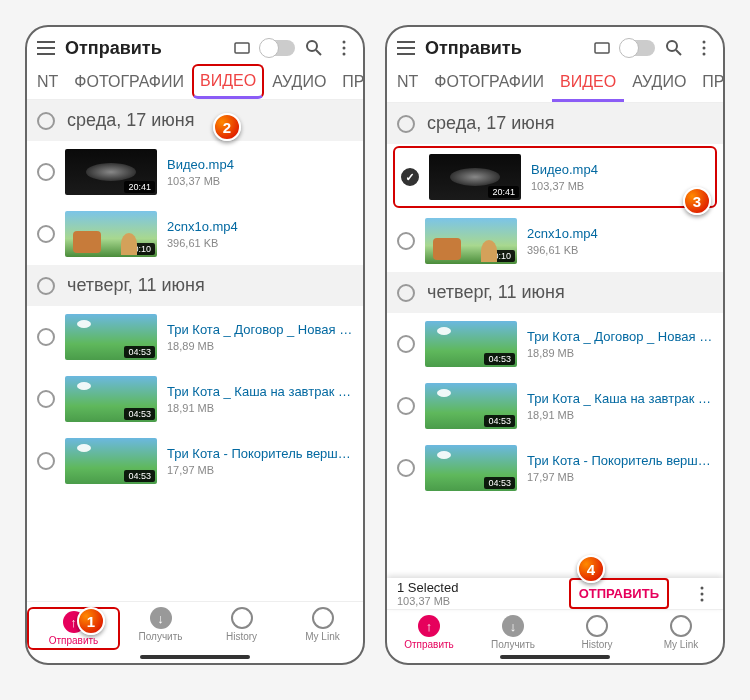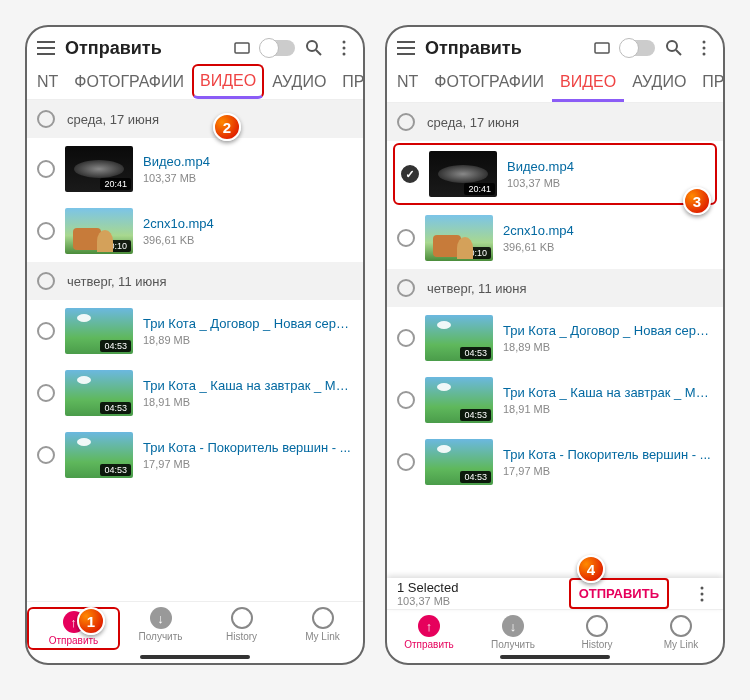--- a/index.html
+++ b/index.html
@@ -21,27 +21,27 @@
   .title { flex: 1; font-size: 18px; font-weight: bold; color:#222; }
   .toggle {
     width: 34px; height: 16px; background:#ccc; border-radius:8px; position:relative;
     display:flex; align-items:center;
   }
   .toggle::before { content:""; width:18px; height:18px; background:#fff; border-radius:50%; border:1px solid #bbb; position:absolute; left:-2px; }
   .tabs { display:flex; border-bottom:1px solid #eee; padding:0 2px; font-size:16px; color:#666; }
   .tab { padding:8px 8px; white-space:nowrap; }
   .tab.active { color:#ef4444; border-bottom:3px solid #8b5cf6; }
   .tab-highlight { border:2px solid #d40000; border-radius:6px; padding:6px 6px !important; margin-top:-1px; }
-  .section-header { background:#f2f2f2; padding:10px 10px; display:flex; align-items:center; gap:12px; font-size:13px; color:#555; }
+  .section-header { background:#f2f2f2; padding:10px 10px; display:flex; align-items:center; gap:12px; font-size:18px; color:#555; }
   .radio { width:18px; height:18px; border:2px solid #999; border-radius:50%; flex-shrink:0; }
   .radio.checked { background:#333; border-color:#333; display:flex; align-items:center; justify-content:center; }
   .radio.checked::after { content:"✓"; color:#fff; font-size:11px; font-weight:bold; }
   .list { flex:1; overflow:hidden; }
   .item { display:flex; align-items:center; gap:10px; padding:8px 10px; }
-  .thumb { width:68px; height:46px; position:relative; flex-shrink:0; border-radius:2px; overflow:hidden; }
+  .thumb { width:92px; height:46px; position:relative; flex-shrink:0; border-radius:2px; overflow:hidden; }
   .thumb.dark { background:linear-gradient(180deg,#0a0a0a 0%,#1a1a1a 100%); display:flex; align-items:center; justify-content:center; }
   .thumb.dark::before { content:""; width:50px; height:18px; background:radial-gradient(ellipse,#888 0%,#333 70%); border-radius:50%; }
   .thumb.cartoon { background:linear-gradient(180deg,#7bc4e8 0%,#a8d88f 60%,#4a8c3a 100%); }
   .thumb.cartoon::before { content:""; position:absolute; bottom:4px; left:8px; width:28px; height:22px; background:#c77b3a; border-radius:4px; }
   .thumb.cartoon::after { content:""; position:absolute; bottom:2px; right:20px; width:16px; height:22px; background:#d4a15a; border-radius:50% 50% 0 0; }
   .thumb.landscape { background:linear-gradient(180deg,#6bb8e0 0%,#5fb85c 65%,#4a9c4a 100%); }
   .thumb.landscape::before { content:""; position:absolute; top:6px; left:12px; width:14px; height:8px; background:#fff; border-radius:50%; opacity:0.9; }
   .duration { position:absolute; bottom:2px; right:2px; background:rgba(0,0,0,0.85); color:#fff; font-size:9px; padding:1px 4px; border-radius:2px; }
   .info { flex:1; min-width:0; }
   .filename { font-size:13px; color:#0369a1; white-space:nowrap; overflow:hidden; text-overflow:ellipsis; line-height:1.3; }

